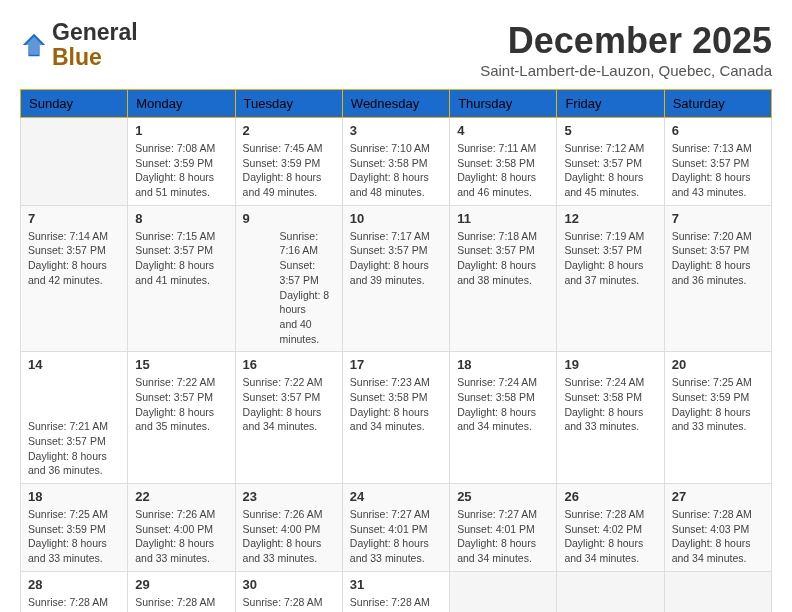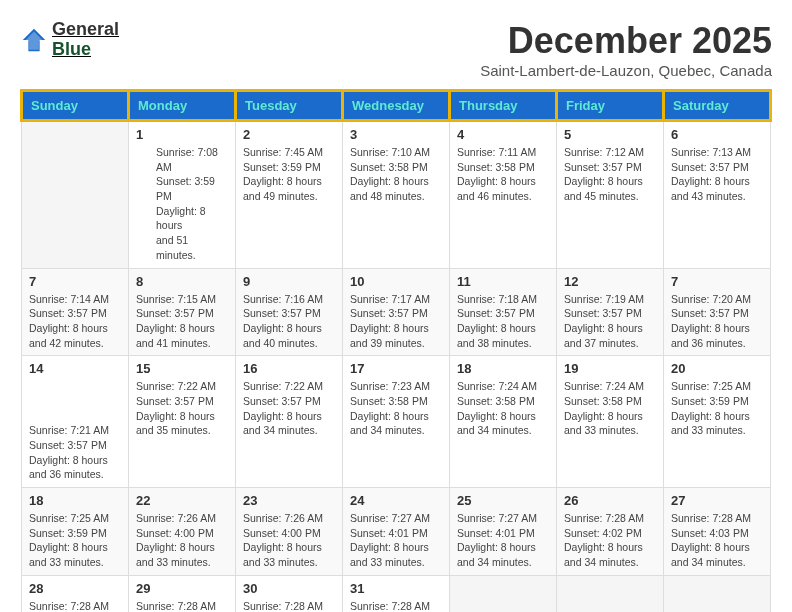--- a/index.html
+++ b/index.html
@@ -15,27 +15,26 @@
       justify-content: space-between;
       align-items: flex-start;
       margin-bottom: 10px;
     }
     .logo {
       display: flex;
       align-items: center;
       gap: 4px;
     }
     .logo-text {
-      font-size: 18px;
+      font-size: 23px;
       font-weight: bold;
       line-height: 1.1;
-      text-decoration: underline;
     }
     .logo-general { color: #333; }
-    .logo-blue { color: #14532d; }
+    .logo-blue { color: #a16207; }
     .logo-icon {
       width: 28px;
       height: 28px;
     }
     .title-section {
       text-align: right;
     }
     .month-title {
       font-size: 36px;
       font-weight: bold;
@@ -45,26 +44,26 @@
       font-size: 15px;
       color: #555;
     }
     .calendar {
       width: 100%;
       border-collapse: collapse;
       border: 1px solid #ccc;
     }
     .calendar th {
       background-color: #1a6bcc;
-      color: #5eead4;
+      color: #000000;
       text-align: left;
       padding: 6px 8px;
       font-size: 13px;
-      font-weight: bold;
-      border: 3px solid #eab308;
+      font-weight: normal;
+      border: 1px solid #eab308;
     }
     .calendar td {
       vertical-align: top;
       padding: 5px 7px;
       border: 1px solid #ddd;
       width: calc(100% / 7);
       min-height: 80px;
       font-size: 11px;
       color: #333;
       background: #fff;
@@ -119,21 +118,21 @@
         <th>Thursday</th>
         <th>Friday</th>
         <th>Saturday</th>
       </tr>
   </thead>
   <tbody id="calendar-body">
   <tr>
         <td class="empty-cell"></td>
         <td>
           <span class="day-number">1</span>
-          <div class="day-info" style="white-space: pre-line; margin-left: 20px;">Sunrise: 7:08 AM
+          <div class="day-info" style="white-space: pre-line;">Sunrise: 7:08 AM
 Sunset: 3:59 PM
 Daylight: 8 hours
 and 51 minutes.</div>
         </td>
         <td>
           <span class="day-number">2</span>
           <div class="day-info" style="white-space: pre-line;">Sunrise: 7:45 AM
 Sunset: 3:59 PM
 Daylight: 8 hours
 and 49 minutes.</div>
@@ -177,21 +176,21 @@
         </td>
         <td>
           <span class="day-number">8</span>
           <div class="day-info" style="white-space: pre-line;">Sunrise: 7:15 AM
 Sunset: 3:57 PM
 Daylight: 8 hours
 and 41 minutes.</div>
         </td>
         <td>
           <span class="day-number">9</span>
-          <div class="day-info" style="white-space: pre-line;">Sunrise: 7:16 AM
+          <div class="day-info" style="white-space: pre-line; margin-left: 37px;">Sunrise: 7:16 AM
 Sunset: 3:57 PM
 Daylight: 8 hours
 and 40 minutes.</div>
         </td>
         <td>
           <span class="day-number">10</span>
           <div class="day-info" style="white-space: pre-line;">Sunrise: 7:17 AM
 Sunset: 3:57 PM
 Daylight: 8 hours
 and 39 minutes.</div>

